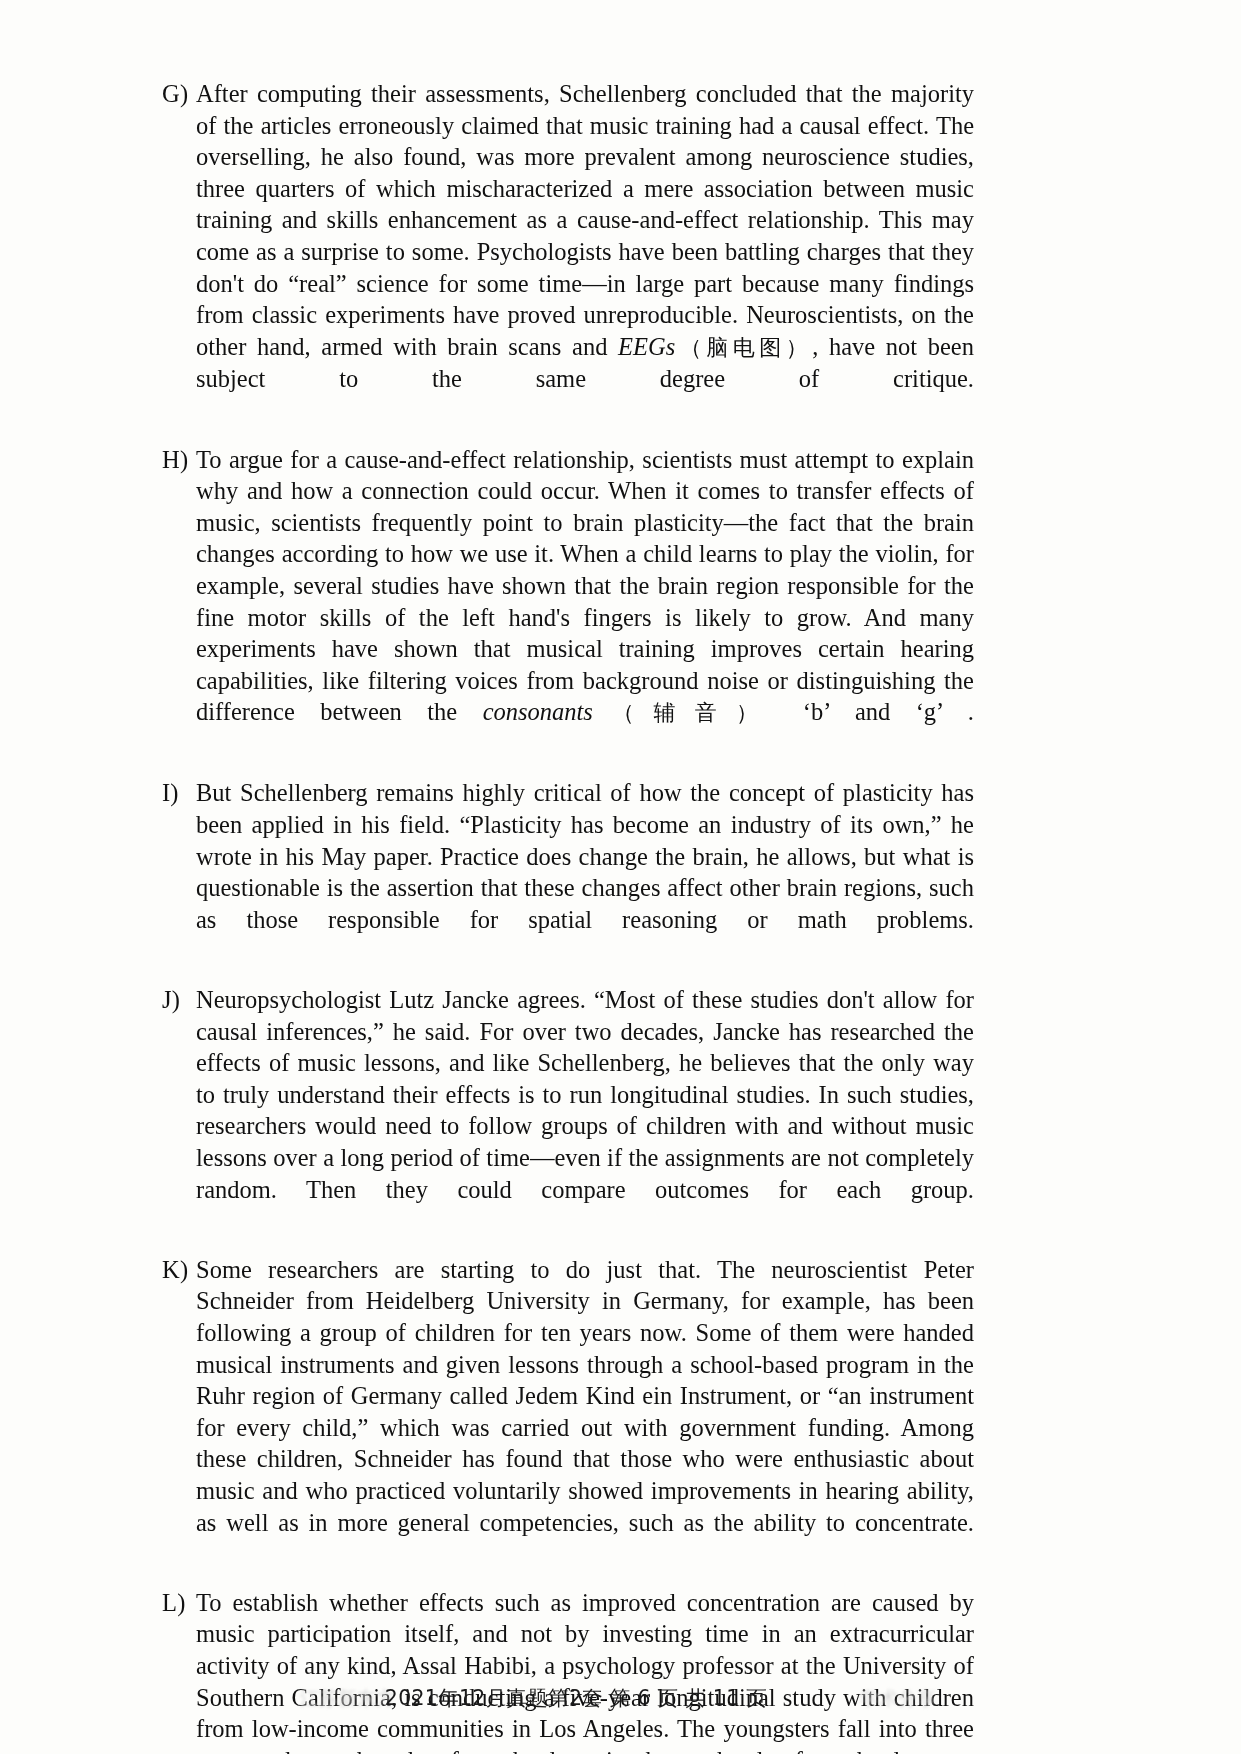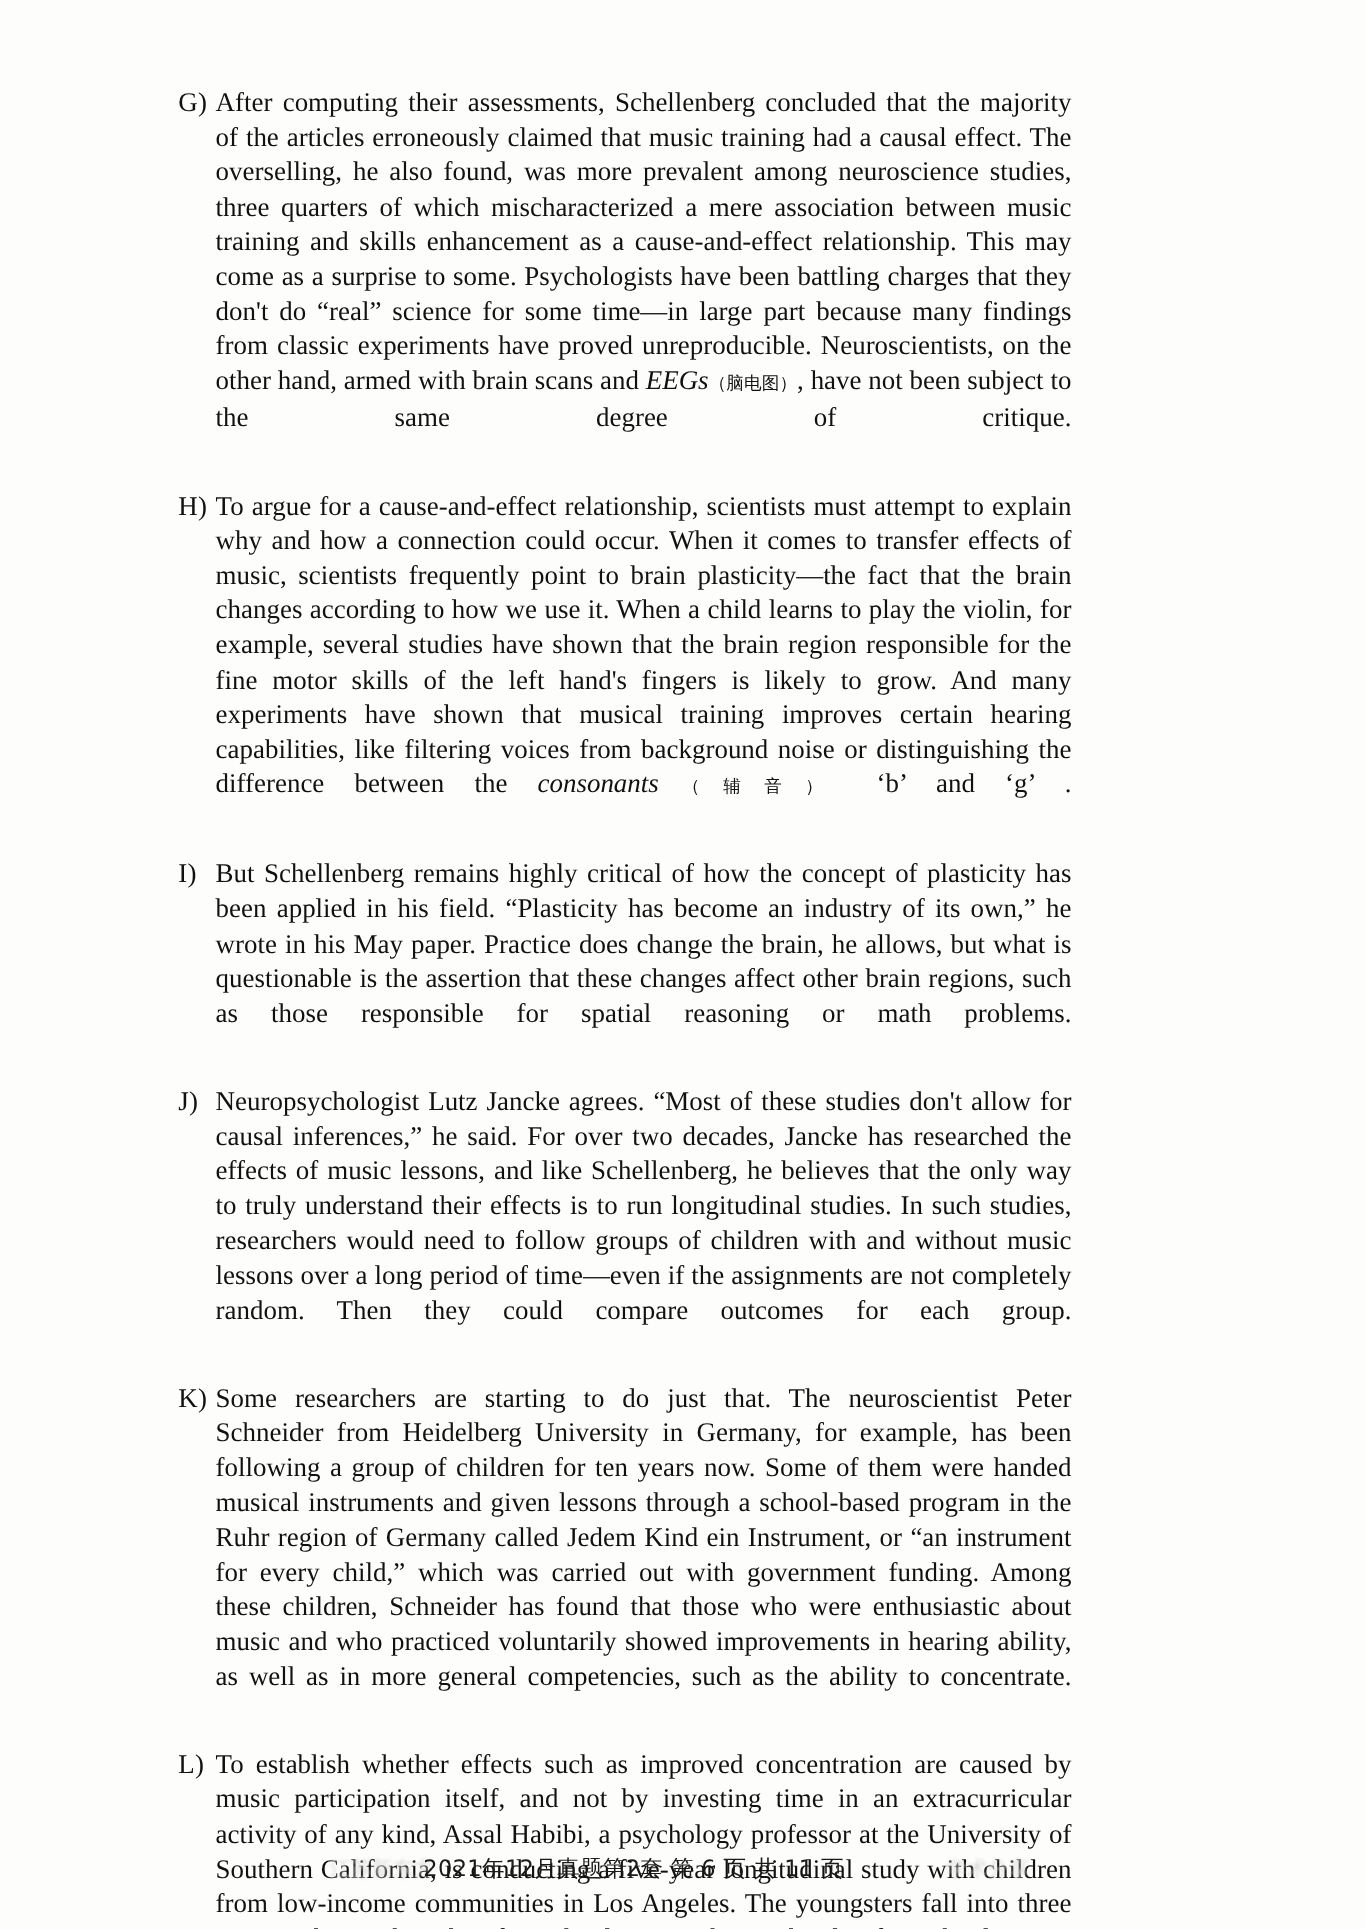--- a/index.html
+++ b/index.html
@@ -59,21 +59,21 @@
 
   
   .para-body::after {
     content: "";
     display: inline-block;
     width: 100%;
   }
 
   .cn {
     font-family: "DejaVu Sans", sans-serif;
-    font-size: 16px;
+    font-size: 22px;
   }
 
   i, .ital {
   }
 
   #footer {
     position: absolute;
     left: 0;
     top: 1684px;
     width: 1152px;

